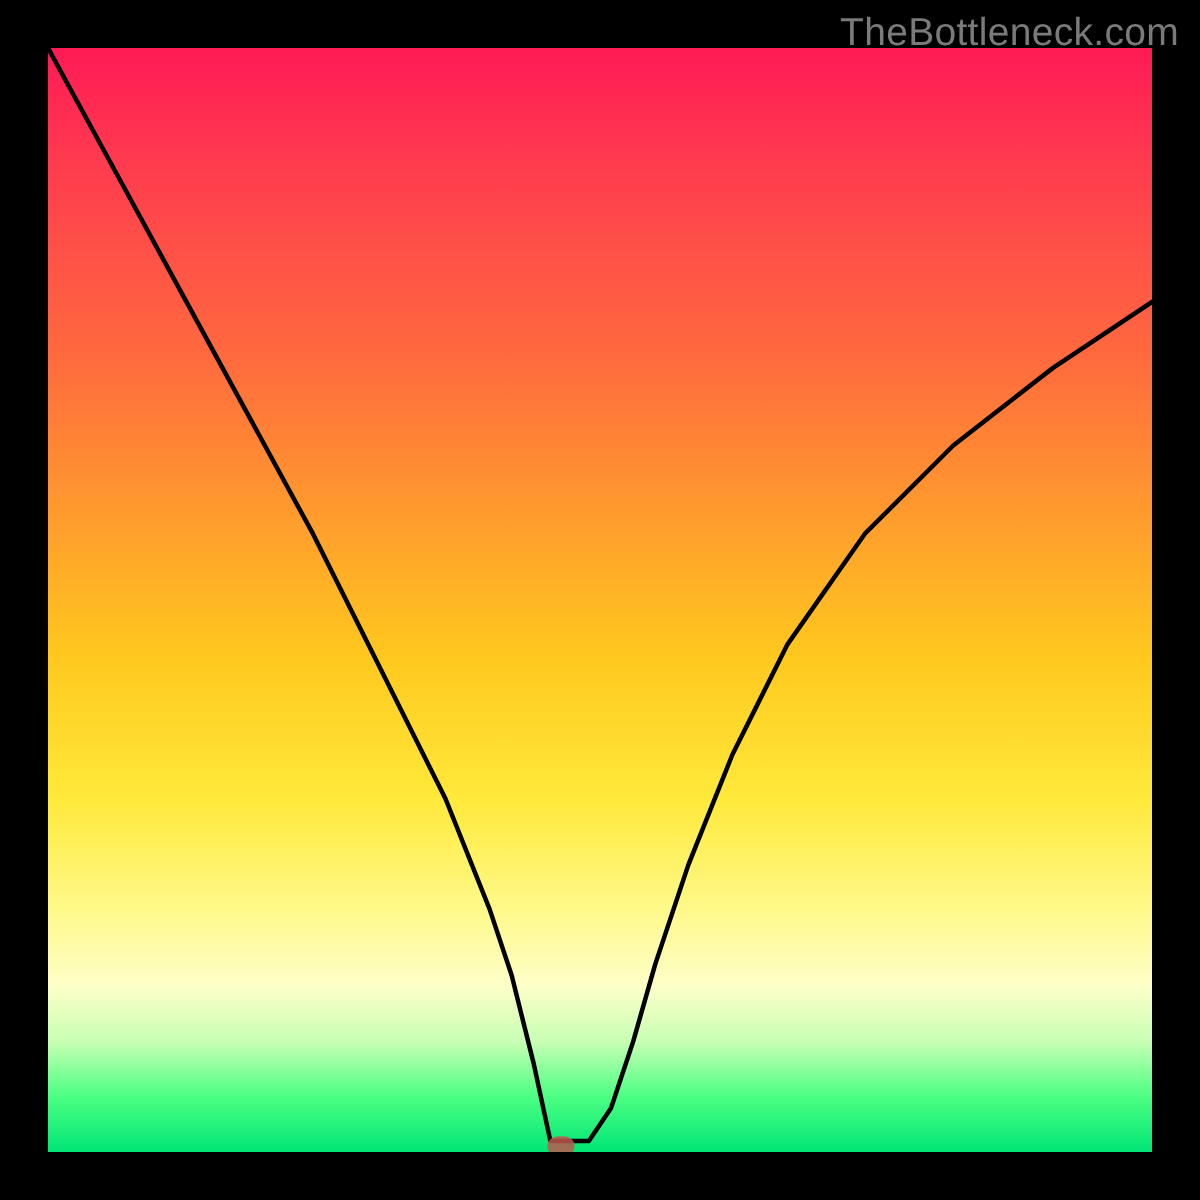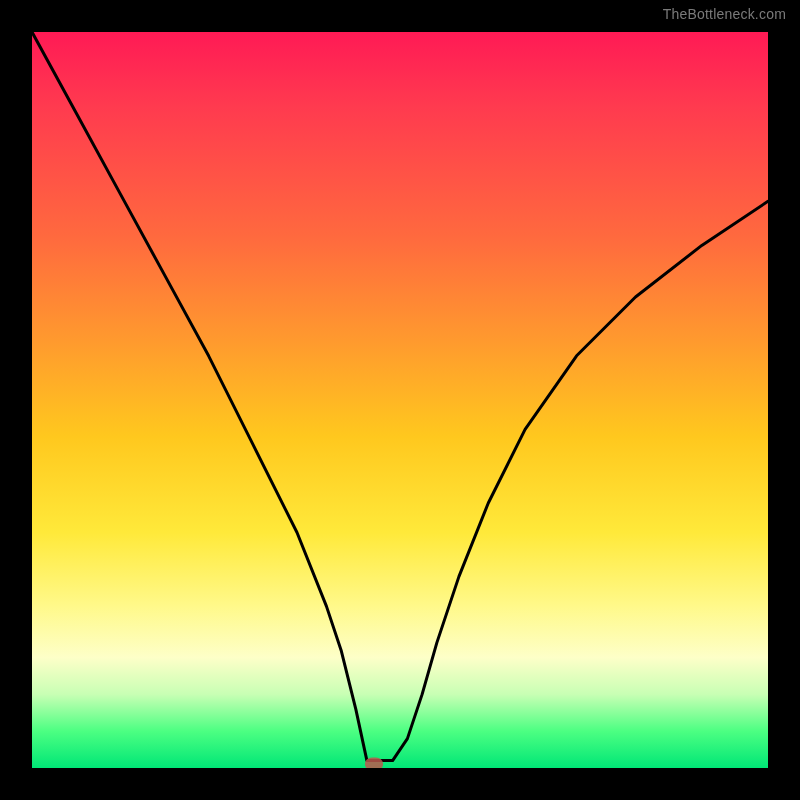--- a/index.html
+++ b/index.html
@@ -54,21 +54,21 @@
     left: 0;
     top: 0;
     width: 100%;
     height: 100%;
   }
   .watermark {
     position: absolute;
     top: 6px;
     right: 14px;
     color: #7a7a7a;
-    font-size: 14px;
+    font-size: 26px;
     font-weight: 500;
     letter-spacing: 0.2px;
     user-select: none;
   }
   .marker {
     position: absolute;
     width: 18px;
     height: 13px;
     border-radius: 7px / 6px;
     background: #bb584e;

